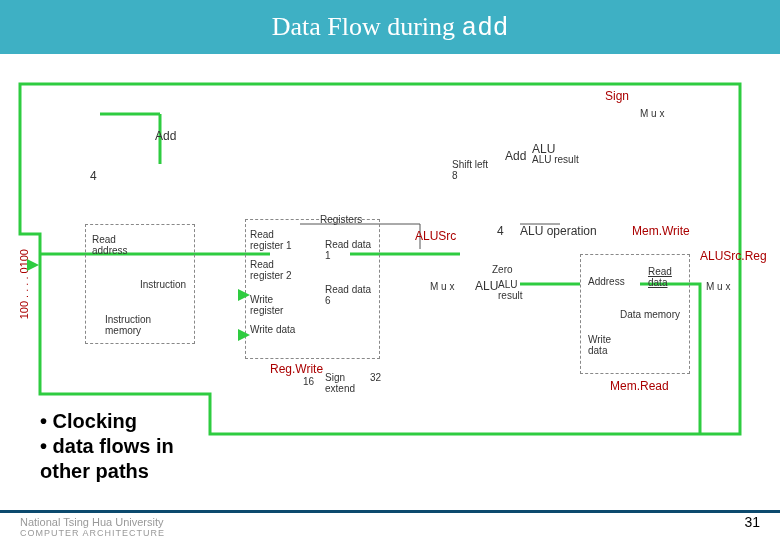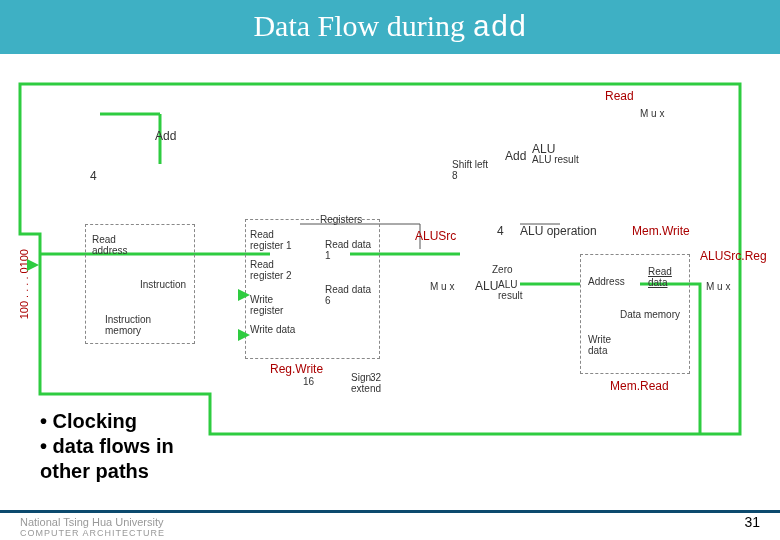--- a/index.html
+++ b/index.html
@@ -1,18 +1,18 @@
 <!DOCTYPE html>
 <html><head>
 <meta charset="utf-8">
 <style>
   * { margin: 0; padding: 0; box-sizing: border-box; }
   body { width: 780px; height: 540px; font-family: Arial, sans-serif; background: #fff; position: relative; overflow: hidden; }
   .title-bar { background: #3eb0c4; height: 54px; display: flex; align-items: center; justify-content: center; }
-  .title { font-family: "Comic Sans MS", cursive; font-size: 30px; color: #fff; }
+  .title { font-family: "Comic Sans MS", cursive; font-size: 26px; color: #fff; }
   .title .mono { font-family: "Courier New", monospace; color: #fff; }
   .diagram { position: absolute; top: 54px; left: 0; right: 0; bottom: 40px; }
   .box { position: absolute; border: 1px dashed #888; background: transparent; }
   .lbl { position: absolute; font-size: 12px; color: #333; white-space: nowrap; }
   .lbl.red { color: #a00; }
   .lbl.small { font-size: 10px; }
   .pc-label { position: absolute; left: 18px; top: 195px; writing-mode: vertical-rl; transform: rotate(180deg); font-size: 11px; color: #a00; }
   .bullets { position: absolute; left: 40px; bottom: 55px; font-size: 20px; font-weight: bold; }
   .bullets div { margin: 2px 0; }
   .page-num { position: absolute; right: 20px; bottom: 10px; font-size: 14px; }
@@ -42,21 +42,21 @@
     <path d="M 300 170 H 420 M 420 170 V 195" stroke="#555" stroke-width="1" fill="none"></path>
     <path d="M 520 170 H 560" stroke="#555" stroke-width="1" fill="none"></path>
 
   </svg>
 
   <div class="pc-label">100 . . . . 0100</div>
 
   <div class="lbl" style="left:155px; top:75px;">Add</div>
   <div class="lbl" style="left:90px; top:115px;">4</div>
 
-  <div class="lbl red" style="left:605px; top:35px;">Read</div>
+  <div class="lbl red" style="left:605px; top:35px;">Sign</div>
 
   <div class="lbl small" style="left:640px; top:55px; line-height:1;">M u x</div>
 
   <div class="lbl" style="left:505px; top:95px;">Add</div>
   <div class="lbl" style="left:532px; top:88px;"><span>ALU</span></div>
   <div class="lbl small" style="left:532px; top:100px;">ALU result</div>
 
   <div class="lbl small" style="left:452px; top:105px; width:40px; white-space:normal;">Shift left 8</div>
 
   <div class="lbl" style="left:497px; top:170px;">4</div>
@@ -92,21 +92,21 @@
   <div class="lbl small" style="left:648px; top:212px; width:40px; white-space:normal;text-decoration:underline;">Read data</div>
   <div class="lbl small" style="left:588px; top:280px; width:40px; white-space:normal;">Write data</div>
   <div class="lbl small" style="left:620px; top:255px; width:60px; white-space:normal;">Data memory</div>
 
   <div class="lbl small" style="left:706px; top:228px; line-height:1;">M u x</div>
 
   <div class="lbl red" style="left:610px; top:325px;">Mem.Read</div>
 
   <div class="lbl red" style="left:270px; top:308px;">Reg.Write</div>
 
-  <div class="lbl small" style="left:325px; top:318px; width:40px; white-space:normal;margin-left:26px;">Sign extend</div>
+  <div class="lbl small" style="left:325px; top:318px; width:40px; white-space:normal;">Sign extend</div>
   <div class="lbl small" style="left:303px; top:322px;">16</div>
   <div class="lbl small" style="left:370px; top:318px;">32</div>
 
   <svg style="position:absolute; left:27px; top:205px;" width="12" height="12">
       <polygon points="0,0 12,6 0,12" fill="#2ecc40"></polygon>
     </svg>
   <svg style="position:absolute; left:238px; top:235px;" width="12" height="12">
       <polygon points="0,0 12,6 0,12" fill="#2ecc40"></polygon>
     </svg>
   <svg style="position:absolute; left:238px; top:275px;" width="12" height="12">

